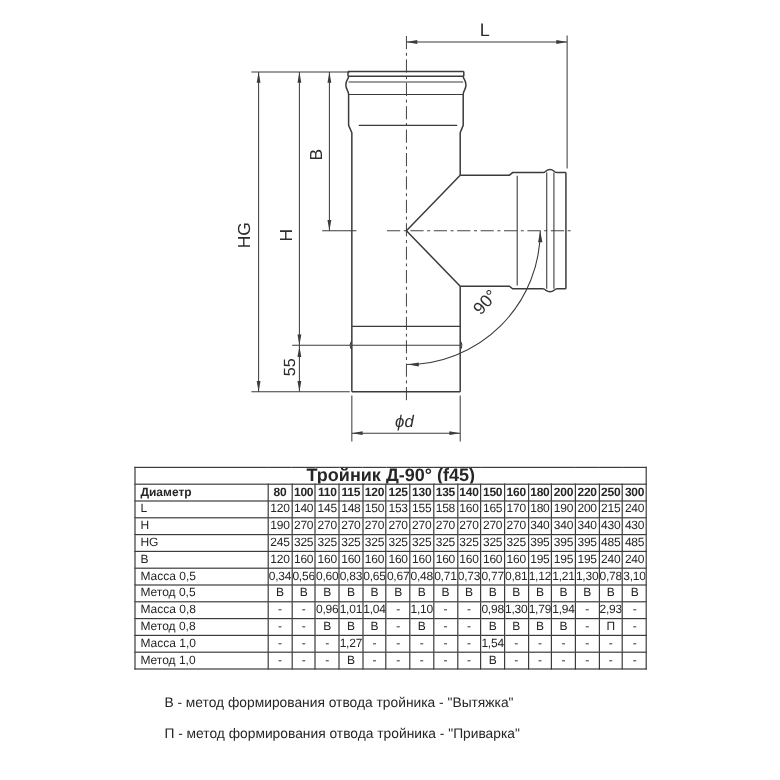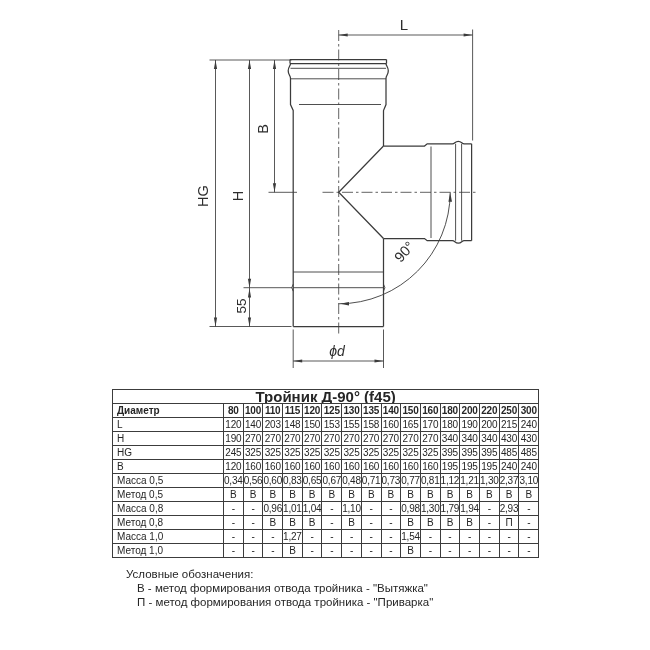--- a/index.html
+++ b/index.html
@@ -8,21 +8,21 @@
   .drawing{position:absolute;left:0;top:0;}
   .drawing text{fill:#2d2d2d;font-family:"Liberation Sans",sans-serif;}
   .spec-table{position:absolute;left:112px;top:389px;}
   table{border-collapse:collapse;table-layout:fixed;width:427px;border:1.5px solid #3c3c3c;}
   td{border:1px solid #3c3c3c;font-size:10px;text-align:center;padding:0;height:13px;
      line-height:12px;letter-spacing:-0.2px;white-space:nowrap;overflow:hidden;color:#262626;}
   td.tt{font-weight:bold;font-size:15px;letter-spacing:0;border-bottom-width:1.5px;}
   tr.hd td{font-weight:bold;border-bottom-width:1.8px;}
   td.lbl{text-align:left;padding-left:4px;letter-spacing:0;}
   .legend{position:absolute;left:126px;top:567px;font-size:11.5px;line-height:14px;color:#262626;}
-  .legend .item{padding-left:11px;}
+  .legend .item{padding-left:11px;margin-top:12px;}
 </style>
 </head>
 <body>
 
 <div class="page">
 
   <svg class="drawing" width="650" height="385" viewBox="0 0 650 385">
     <g fill="none" stroke="#3b3b3b">
 
       <g stroke-width="0.8" stroke-dasharray="11 3 2.5 3">
@@ -134,21 +134,21 @@
             <td>180</td>
             <td>200</td>
             <td>220</td>
             <td>250</td>
             <td>300</td>
           </tr>
       <tr>
             <td class="lbl">L</td>
             <td>120</td>
             <td>140</td>
-            <td>203</td>
+            <td>145</td>
             <td>148</td>
             <td>150</td>
             <td>153</td>
             <td>155</td>
             <td>158</td>
             <td>160</td>
             <td>165</td>
             <td>170</td>
             <td>180</td>
             <td>190</td>
@@ -222,21 +222,21 @@
             <td>0,65</td>
             <td>0,67</td>
             <td>0,48</td>
             <td>0,71</td>
             <td>0,73</td>
             <td>0,77</td>
             <td>0,81</td>
             <td>1,12</td>
             <td>1,21</td>
             <td>1,30</td>
-            <td>2,37</td>
+            <td>0,78</td>
             <td>3,10</td>
           </tr>
           <tr>
             <td class="lbl">Метод 0,5</td>
             <td>В</td>
             <td>В</td>
             <td>В</td>
             <td>В</td>
             <td>В</td>
             <td>В</td>
@@ -325,18 +325,17 @@
             <td>-</td>
             <td>-</td>
             <td>-</td>
             <td>-</td>
           </tr>
         </tbody>
     </table>
   </div>
 
   <div class="legend">
-    <div>Условные обозначения:</div>
     <div class="item">В - метод формирования отвода тройника - "Вытяжка"</div>
     <div class="item">П - метод формирования отвода тройника - "Приварка"</div>
   </div>
 
 </div>
 
 </body></html>

